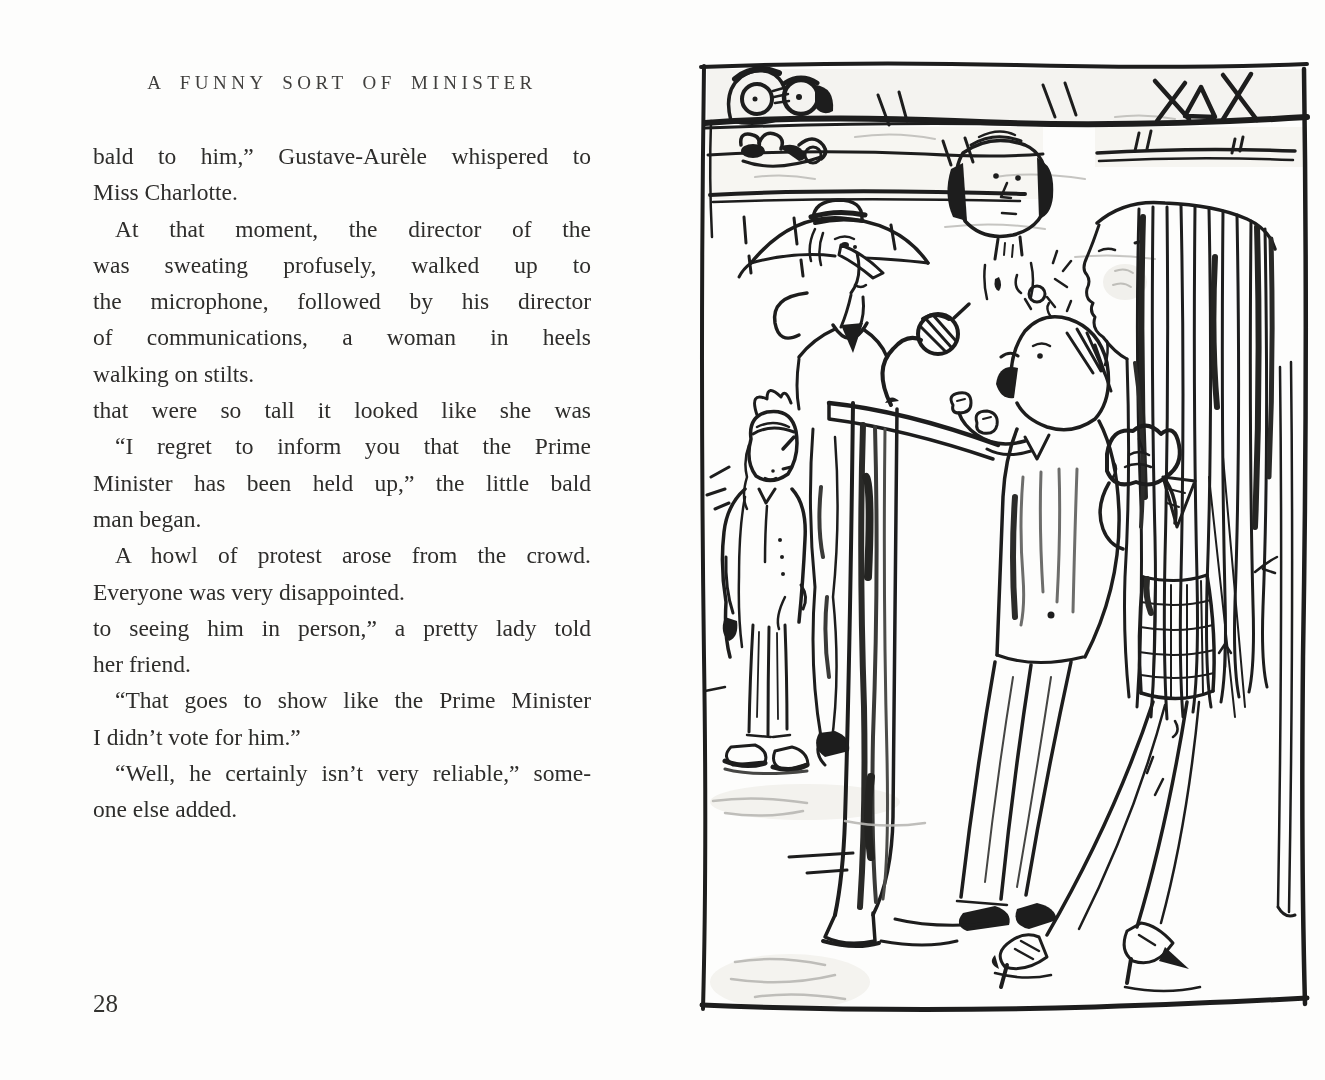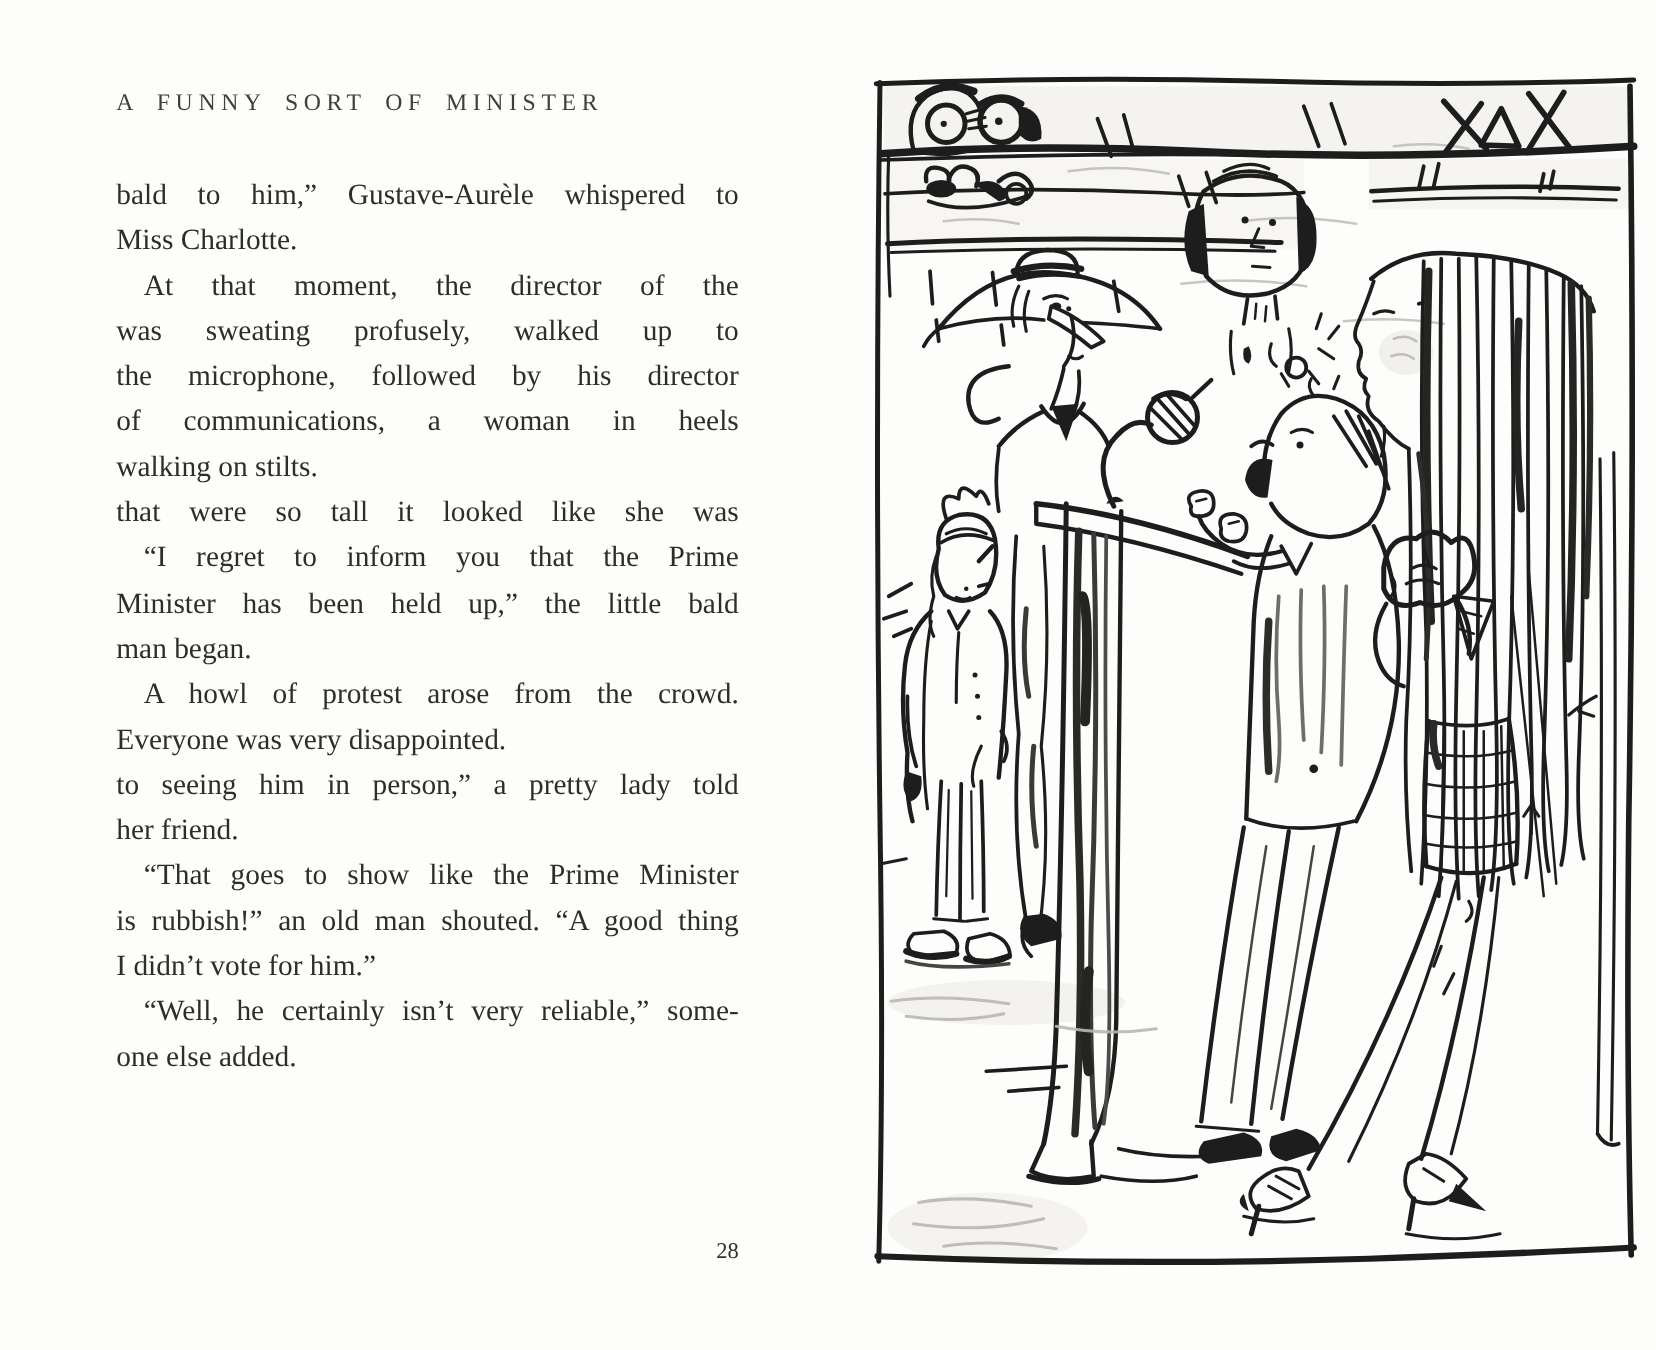--- a/index.html
+++ b/index.html
@@ -1,26 +1,26 @@
 <!DOCTYPE html>
 <html><head>
 <meta charset="utf-8">
 <style>
   html,body{margin:0;padding:0;}
   body{background:#e8e8e8;font-family:"Liberation Serif", serif;}
   .page{position:relative;width:1325px;height:1080px;background:#fdfdfc;margin:0 auto;overflow:hidden;}
   .text-col{position:absolute;left:93px;top:60px;width:498px;color:#2e2d2b;}
-  .chapter-head{margin:0 0 0 0;padding-top:12px;font-size:19px;font-weight:normal;
+  .chapter-head{margin:0 0 0 0;padding-top:12px;text-align:center;font-size:19px;font-weight:normal;
     letter-spacing:4.5px;color:#403f3d;word-spacing:6px;}
   .body-text{margin-top:44px;font-size:23.5px;line-height:36.3px;}
   .para{margin:0;}
   .bline{text-align:justify;text-align-last:justify;white-space:normal;}
   .bline.last{text-align-last:left;}
   .bline.first{text-indent:22px;}
-  .folio{position:absolute;left:93px;top:990px;width:498px;text-align:right;font-size:18px;color:#33322f;}
+  .folio{position:absolute;left:93px;top:990px;width:498px;text-align:left;font-size:25px;color:#33322f;}
   .illus{position:absolute;left:695px;top:57px;width:618px;height:963px;}
   svg{display:block;}
 </style>
 </head>
 <body>
 
 <div class="page">
 
   <div class="text-col">
     <h1 class="chapter-head">A FUNNY SORT OF MINISTER</h1>
@@ -45,21 +45,20 @@
         <div class="para">
           <div class="bline first">A howl of protest arose from the crowd.</div>
           <div class="bline last">Everyone was very disappointed.</div>
         </div>
         <div class="para">
           <div class="bline">to seeing him in person,” a pretty lady told</div>
           <div class="bline last">her friend.</div>
         </div>
         <div class="para">
           <div class="bline first">“That goes to show like the Prime Minister</div>
-          <div class="bline">is rubbish!” an old man shouted. “A good thing</div>
           <div class="bline last">I didn’t vote for him.”</div>
         </div>
         <div class="para">
           <div class="bline first">“Well, he certainly isn’t very reliable,” some-</div>
           <div class="bline last">one else added.</div>
         </div>
       </div>
   </div>
 
   <div class="folio">28</div>

